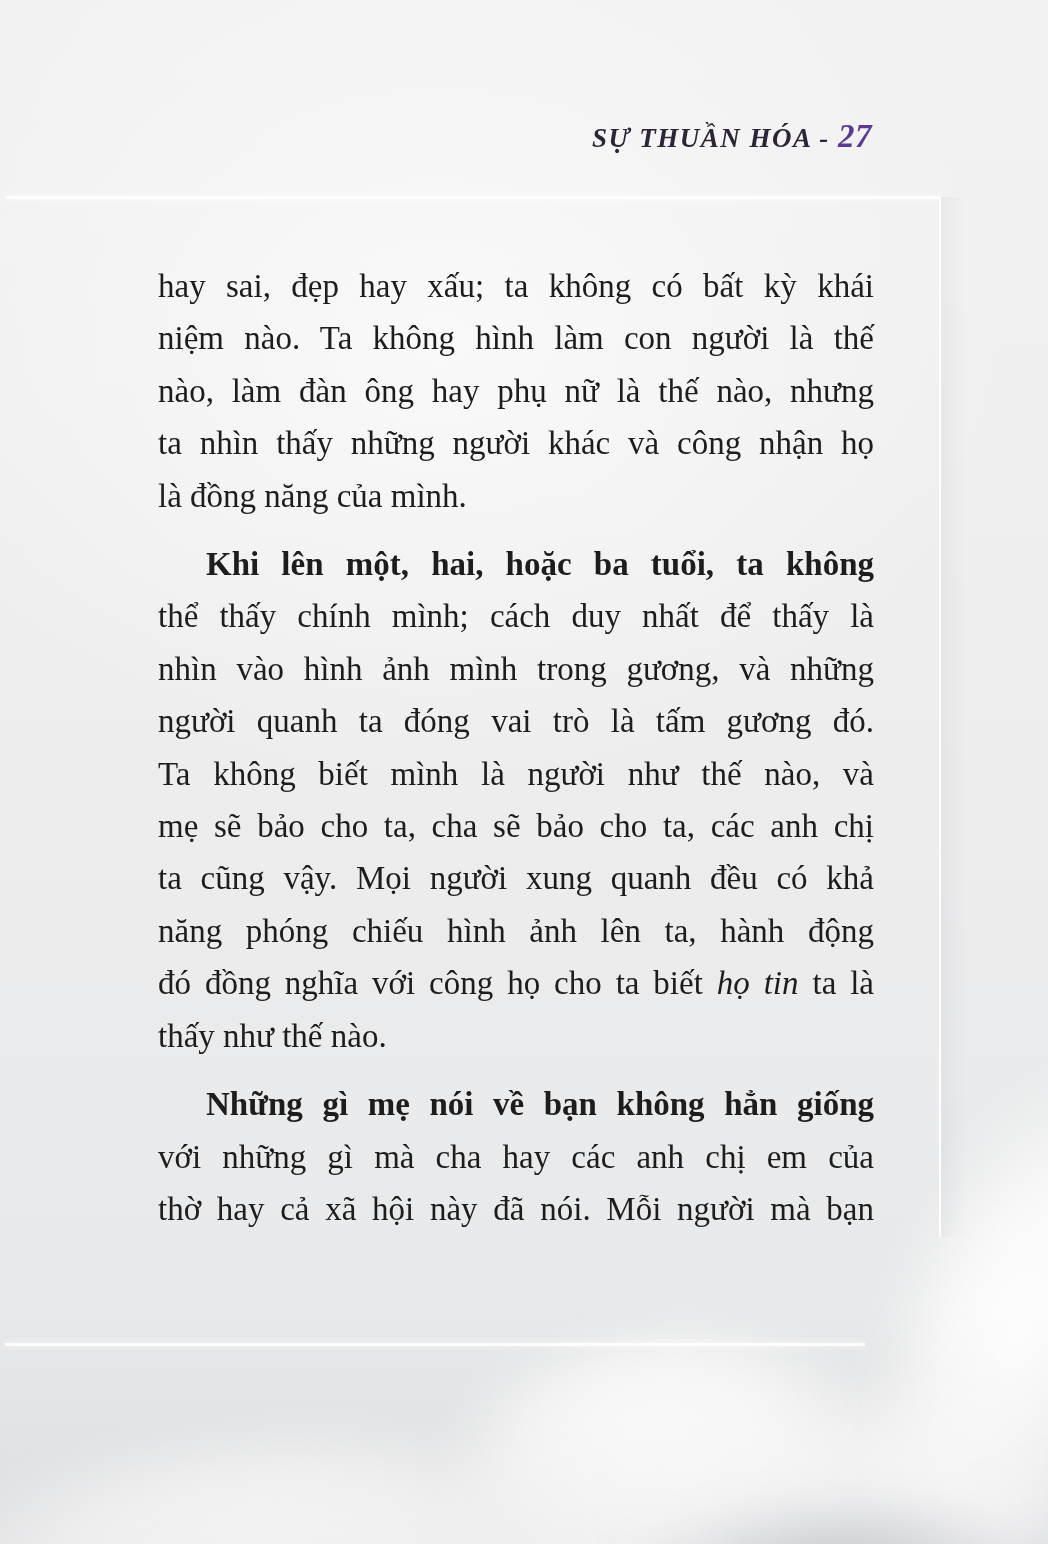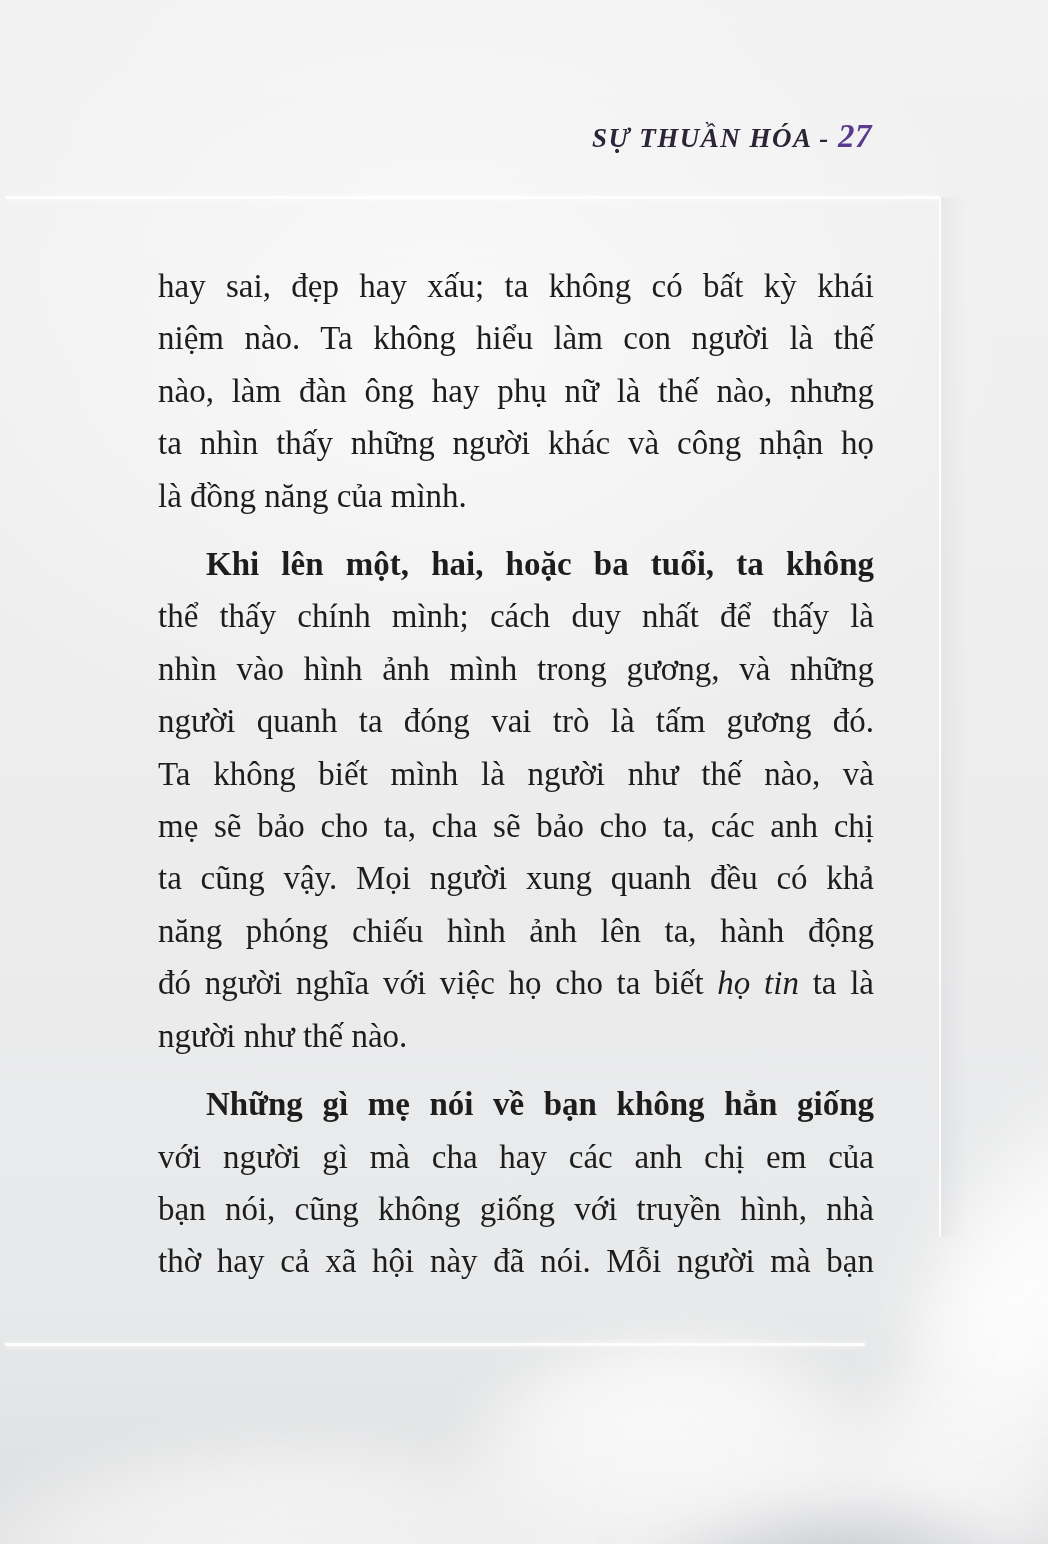--- a/index.html
+++ b/index.html
@@ -101,38 +101,37 @@
     <div class="bottom-shade"></div>
   </div>
 
   <header class="running-head">
     <span class="chapter">SỰ THUẦN HÓA</span><span class="sep"> - </span><span class="pagenum">27</span>
   </header>
 
   <main class="body-text">
       <div class="para">
         <div class="line"><span>hay sai, đẹp hay xấu; ta không có bất kỳ khái</span></div>
-        <div class="line"><span>niệm nào. Ta không hiểu làm con người là thế</span></div>
+        <div class="line"><span>niệm nào. Ta không hình làm con người là thế</span></div>
         <div class="line"><span>nào, làm đàn ông hay phụ nữ là thế nào, nhưng</span></div>
         <div class="line"><span>ta nhìn thấy những người khác và công nhận họ</span></div>
         <div class="line endline"><span>là đồng năng của mình.</span></div>
       </div>
       <div class="para indent">
         <div class="line"><span>Khi lên một, hai, hoặc ba tuổi, ta không</span></div>
         <div class="line"><span>thể thấy chính mình; cách duy nhất để thấy là</span></div>
         <div class="line"><span>nhìn vào hình ảnh mình trong gương, và những</span></div>
         <div class="line"><span>người quanh ta đóng vai trò là tấm gương đó.</span></div>
         <div class="line"><span>Ta không biết mình là người như thế nào, và</span></div>
         <div class="line"><span>mẹ sẽ bảo cho ta, cha sẽ bảo cho ta, các anh chị</span></div>
         <div class="line"><span>ta cũng vậy. Mọi người xung quanh đều có khả</span></div>
         <div class="line"><span>năng phóng chiếu hình ảnh lên ta, hành động</span></div>
-        <div class="line"><span>đó người nghĩa với việc họ cho ta biết </span><em>họ tin</em><span> ta là</span></div>
-        <div class="line endline"><span>người như thế nào.</span></div>
+        <div class="line"><span>đó đồng nghĩa với công họ cho ta biết </span><em>họ tin</em><span> ta là</span></div>
+        <div class="line endline"><span>thấy như thế nào.</span></div>
       </div>
       <div class="para indent">
         <div class="line"><span>Những gì mẹ nói về bạn không hẳn giống</span></div>
-        <div class="line"><span>với người gì mà cha hay các anh chị em của</span></div>
-        <div class="line"><span>bạn nói, cũng không giống với truyền hình, nhà</span></div>
+        <div class="line"><span>với những gì mà cha hay các anh chị em của</span></div>
         <div class="line"><span>thờ hay cả xã hội này đã nói. Mỗi người mà bạn</span></div>
       </div>
     </main>
 
 </div>
 
 </body></html>

